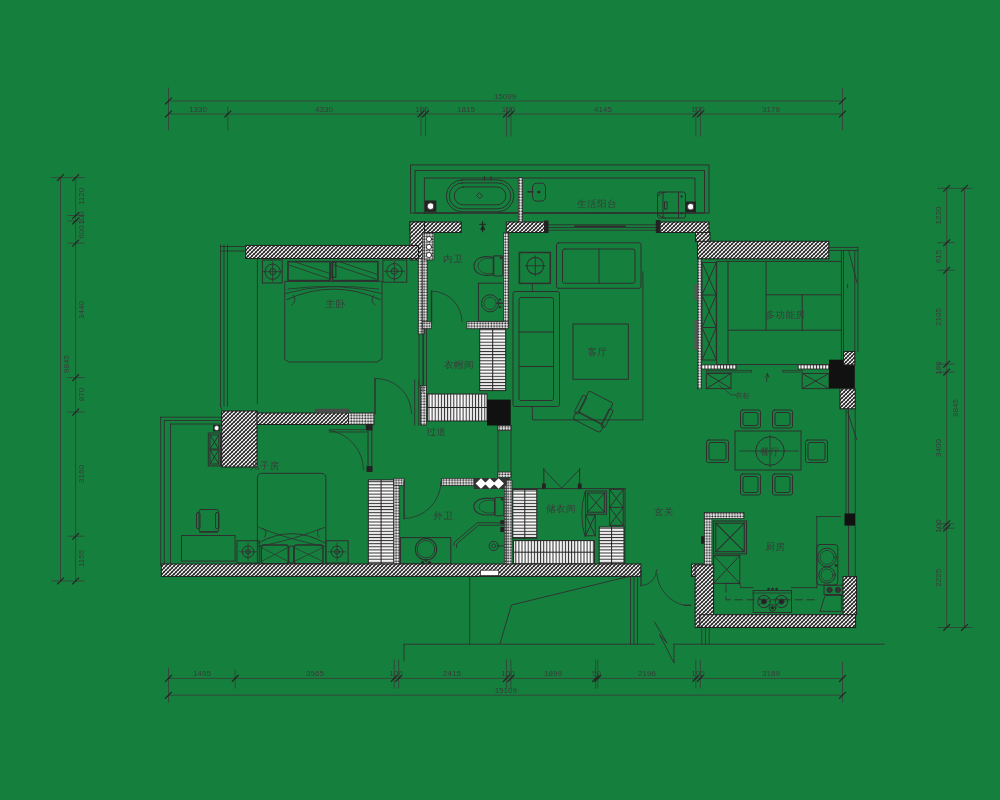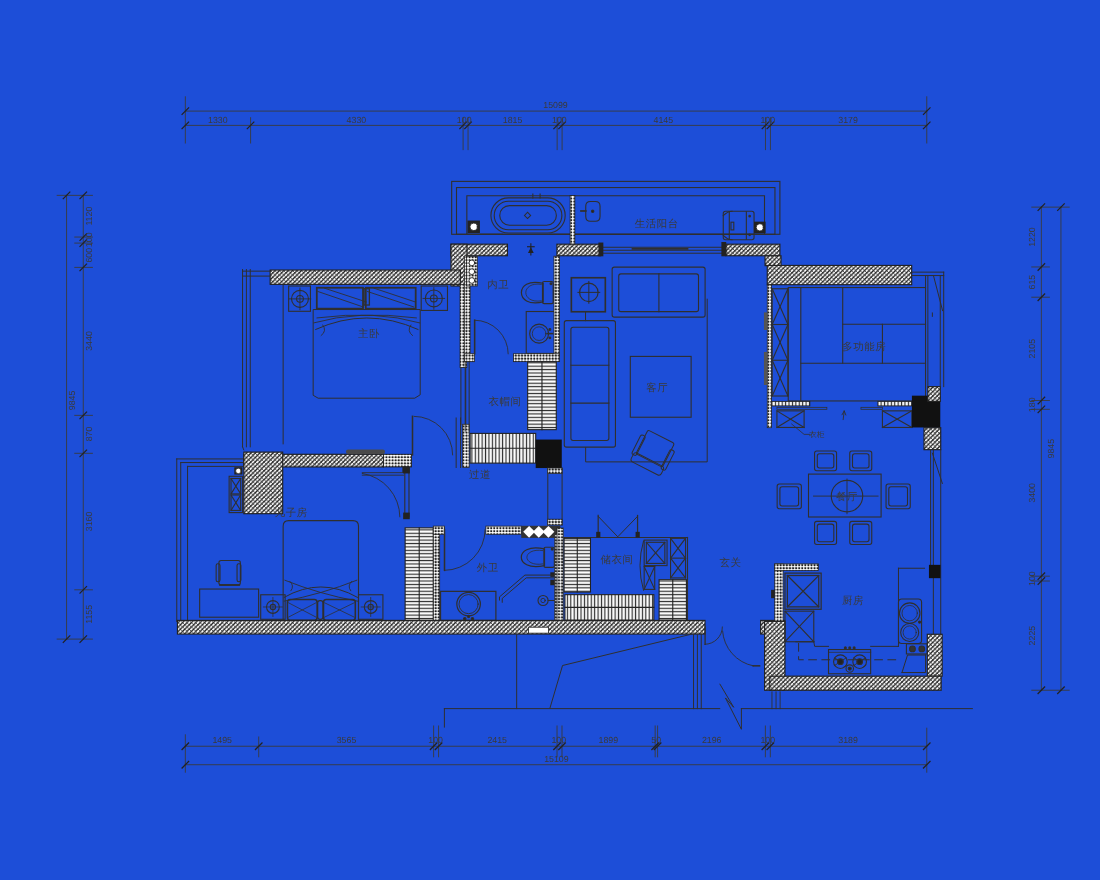--- a/index.html
+++ b/index.html
@@ -1,16 +1,16 @@
 <!DOCTYPE html>
 <html><head>
 <meta charset="utf-8">
 <style>
 html,body{margin:0;padding:0;background:#fff;}
-#page{width:1000px;height:800px;background:#1d4ed8;position:relative;overflow:hidden;}
+#page{width:1000px;height:800px;background:#15803d;position:relative;overflow:hidden;}
 svg{position:absolute;left:0;top:0;}
 text{font-family:"Liberation Sans",sans-serif;fill:#3a3a3a;}
 .dim{font-size:8px;}
 .lbl{font-size:9.5px;letter-spacing:0.5px;}
 </style>
 </head>
 <body>
 <div id="page">
 <svg width="1000" height="800" viewBox="0 0 1000 800">
 <defs>

